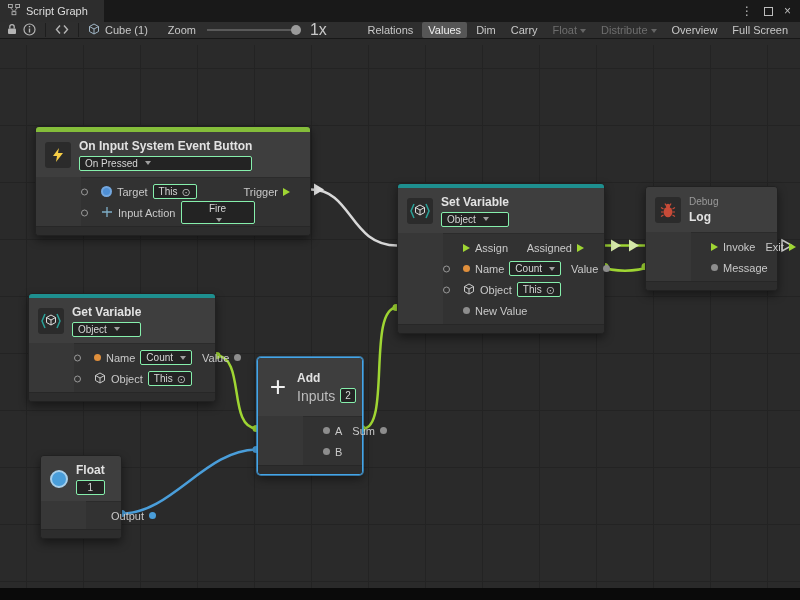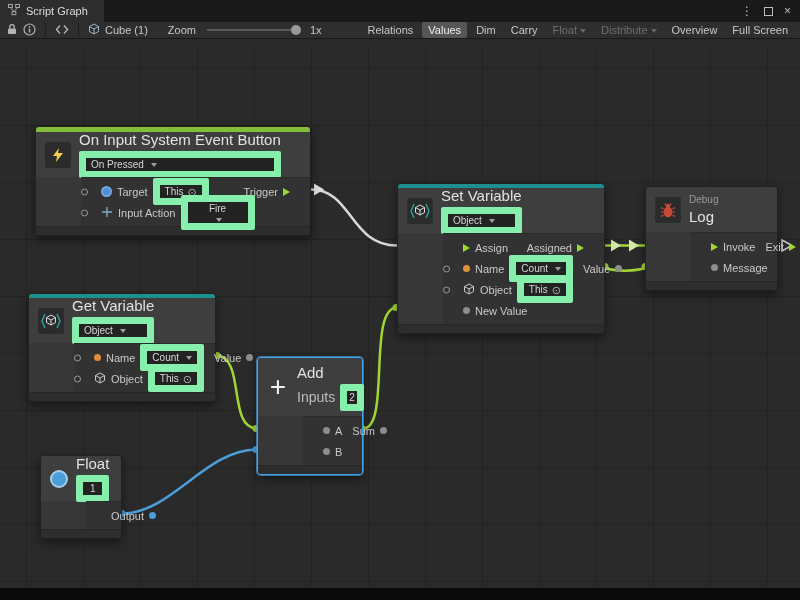--- a/index.html
+++ b/index.html
@@ -43,24 +43,24 @@
 
   
   .node{position:absolute;background:#373737;border:1px solid #212121;border-radius:4px;
     box-shadow:0 4px 10px rgba(0,0,0,.45);color:#c9c9c9;font-size:11px;}
   .accent{height:5px;border-radius:3px 3px 0 0;background:#84BD3A;}
   .accent.teal{height:4px;background:#1E8F8F;}
   .head{height:45px;display:flex;align-items:center;gap:8px;padding:0 9px;background:#3e3e3e;}
   .tile{width:26px;height:26px;background:#2b2b2b;border-radius:3px;display:flex;
     align-items:center;justify-content:center;flex:none;}
   .titles{display:flex;flex-direction:column;justify-content:center;gap:3px;min-width:0;}
-  .title{font-size:15px;color:#e2e2e2;white-space:nowrap;}
+  .title{font-size:12px;color:#e2e2e2;white-space:nowrap;font-weight:bold;}
   .subtitle{font-size:10px;color:#9a9a9a;}
   .chip{display:inline-flex;align-items:center;gap:4px;background:#232323;
-    border:7px solid #86efac;border-radius:2px;padding:1px 5px;font-size:10px;
+    border:1px solid #86efac;border-radius:2px;padding:1px 5px;font-size:10px;
     color:#d6d6d6;white-space:nowrap;}
   .chip .caret-down{border-top-color:#b5b5b5;}
   .chip.wide{min-width:74px;justify-content:space-between;flex-direction:column;}
   .obj-pick{color:#b8b8b8;font-size:11px;line-height:10px;}
   .body{background:#323232;border-top:1px solid #2b2b2b;padding:3px 12px;position:relative;margin-left:45px;}
   .row{position:relative;display:flex;align-items:center;gap:5px;height:21px;
     padding:0 8px;white-space:nowrap;}
   .spacer{flex:1;}
   .footer{height:9px;background:#2d2d2d;border-top:1px solid #272727;border-radius:0 0 3px 3px;}
   .dot{width:7px;height:7px;border-radius:50%;background:#8d8d8d;flex:none;}
@@ -137,21 +137,21 @@
         <path d="M6 1 L10.5 3.5 V8.5 L6 11 L1.5 8.5 V3.5 Z"></path>
         <path d="M1.5 3.5 L6 6 L10.5 3.5 M6 6 V11"></path>
       </svg>
     </span>
     <span>Cube (1)</span>
     <span style="width:10px"></span>
     <span>Zoom</span>
     <span id="zoom-track">
       <span id="zoom-knob"></span>
     </span>
-    <span style="font-size:11px">1x</span>
+    <span style="font-size:16px">1x</span>
     <div id="btn-group">
       <span class="tbtn">Relations</span>
       <span class="tbtn active">Values</span>
       <span class="tbtn">Dim</span>
       <span class="tbtn">Carry</span>
       <span class="tbtn disabled"><span>Float</span><span class="caret-down"></span></span>
       <span class="tbtn disabled"><span>Distribute</span><span class="caret-down"></span></span>
       <span class="tbtn">Overview</span>
       <span class="tbtn">Full Screen</span>
     </div>

